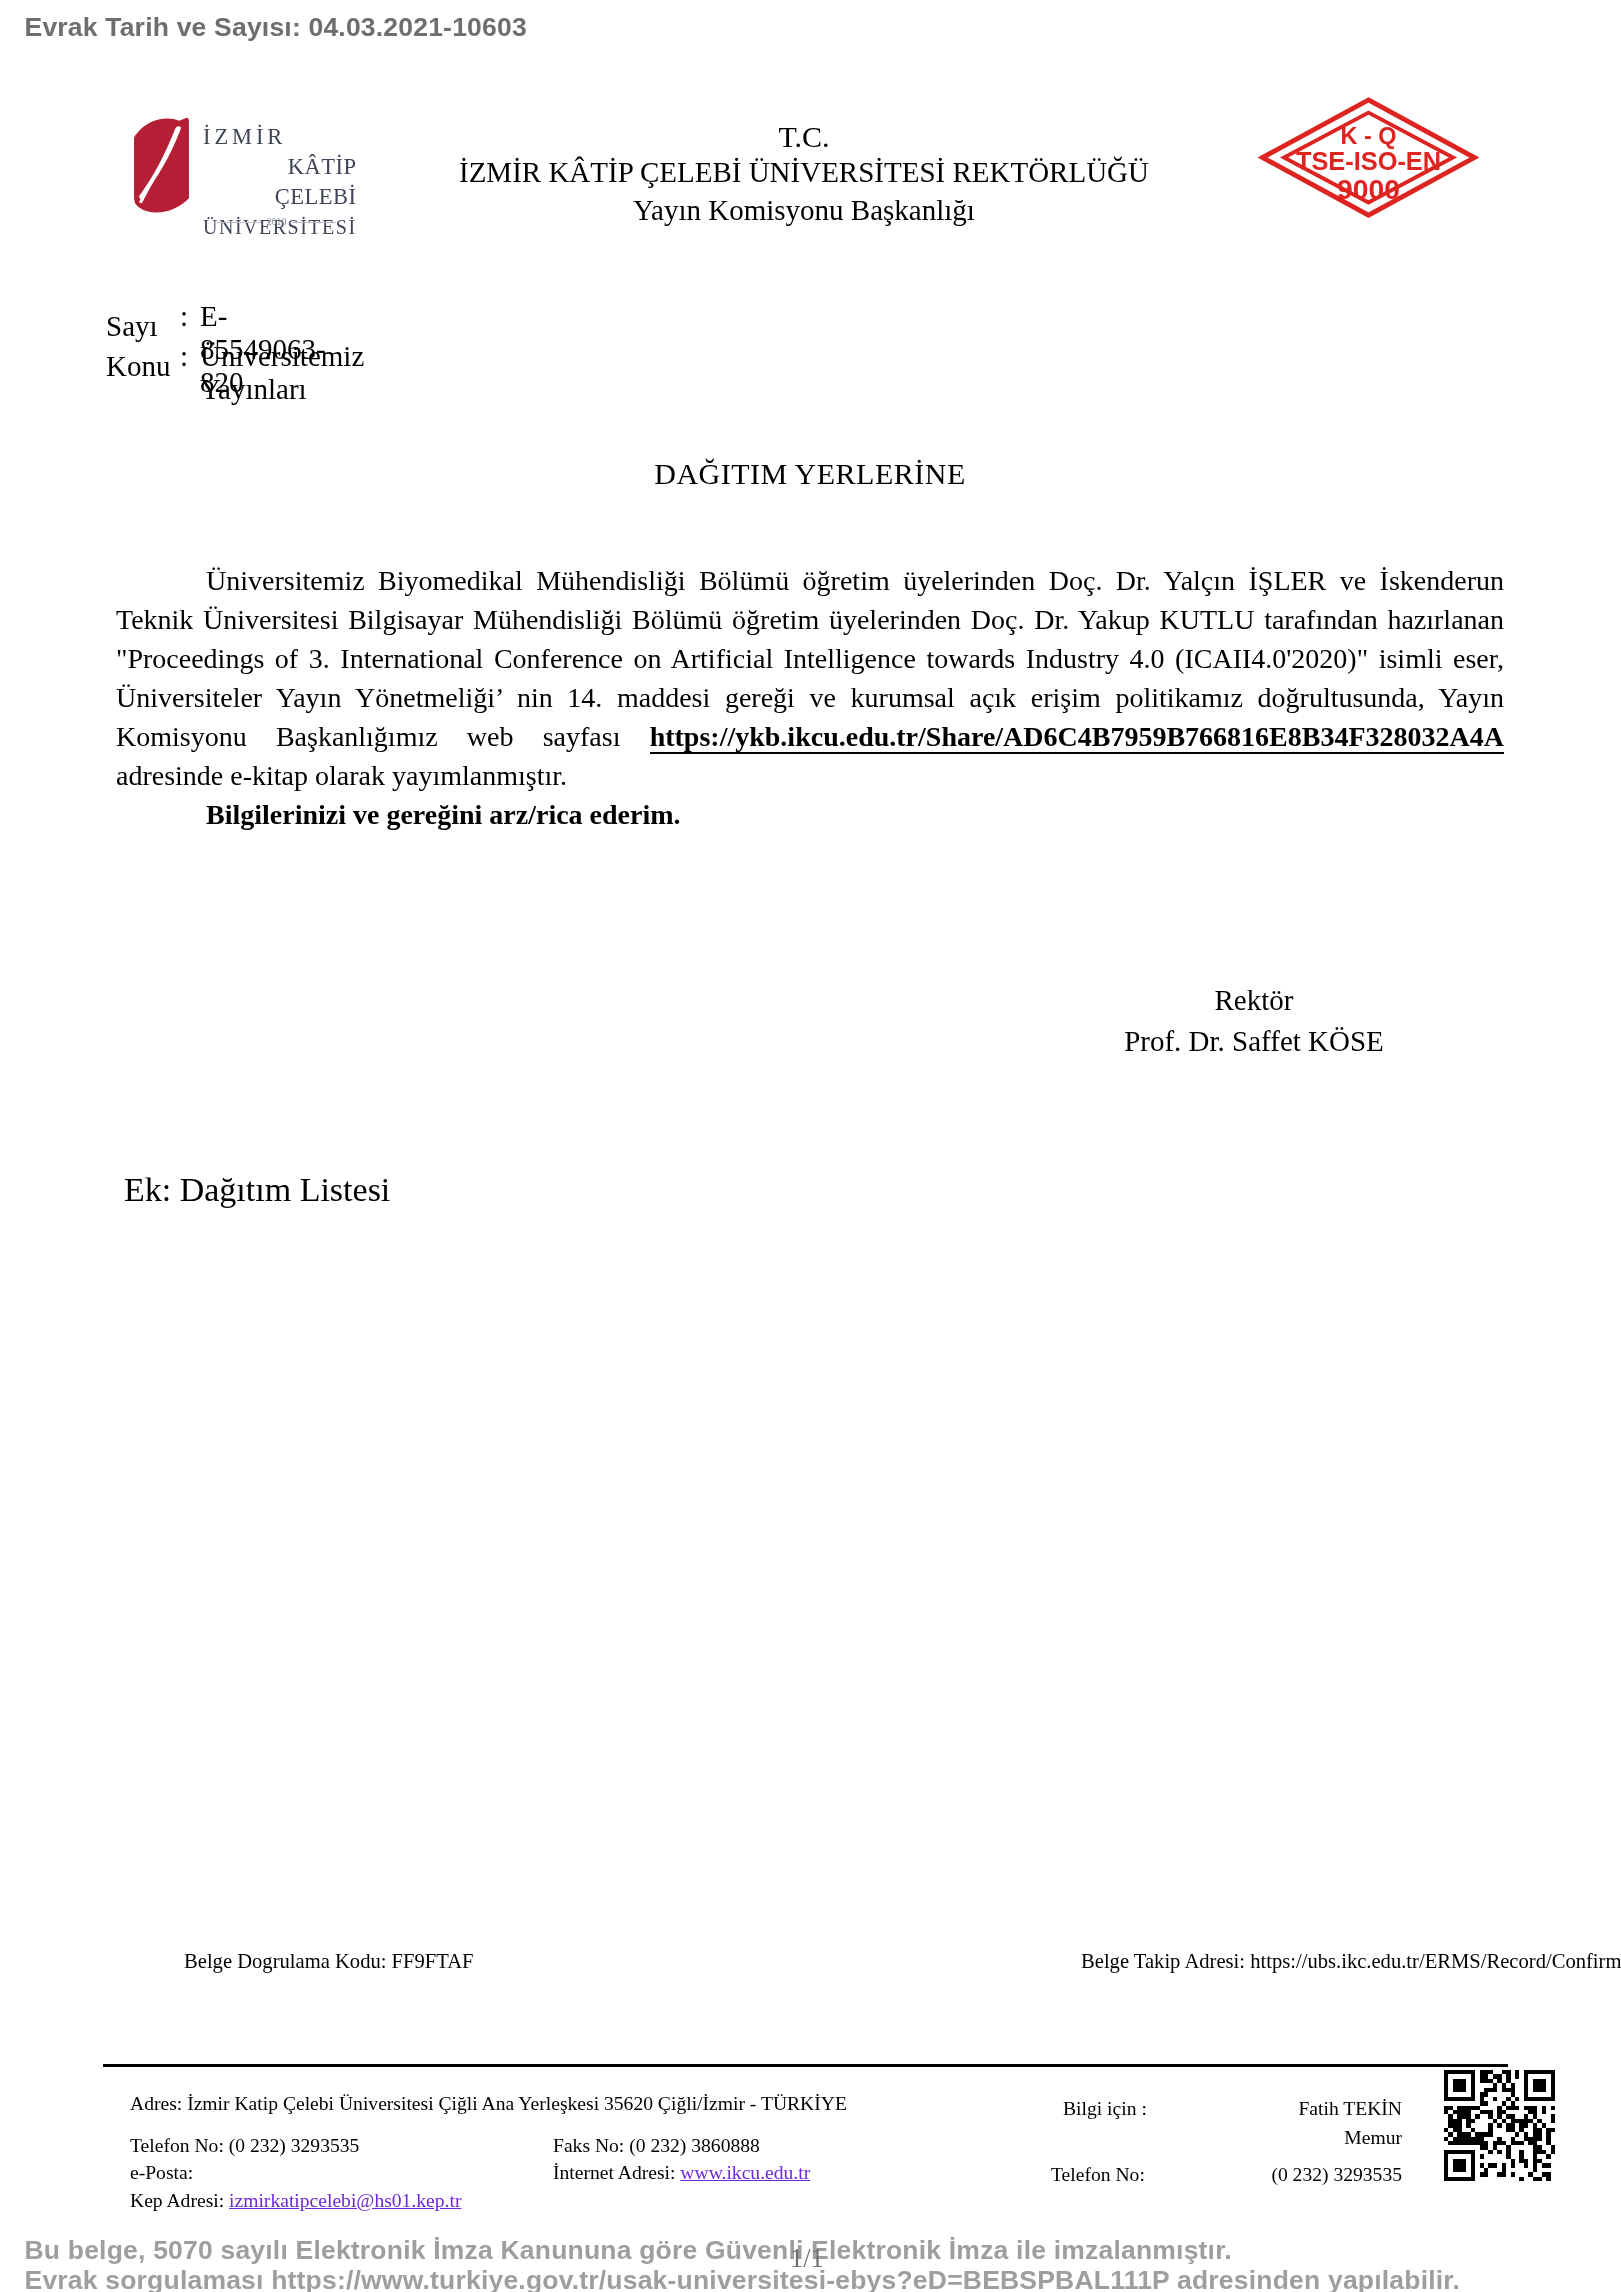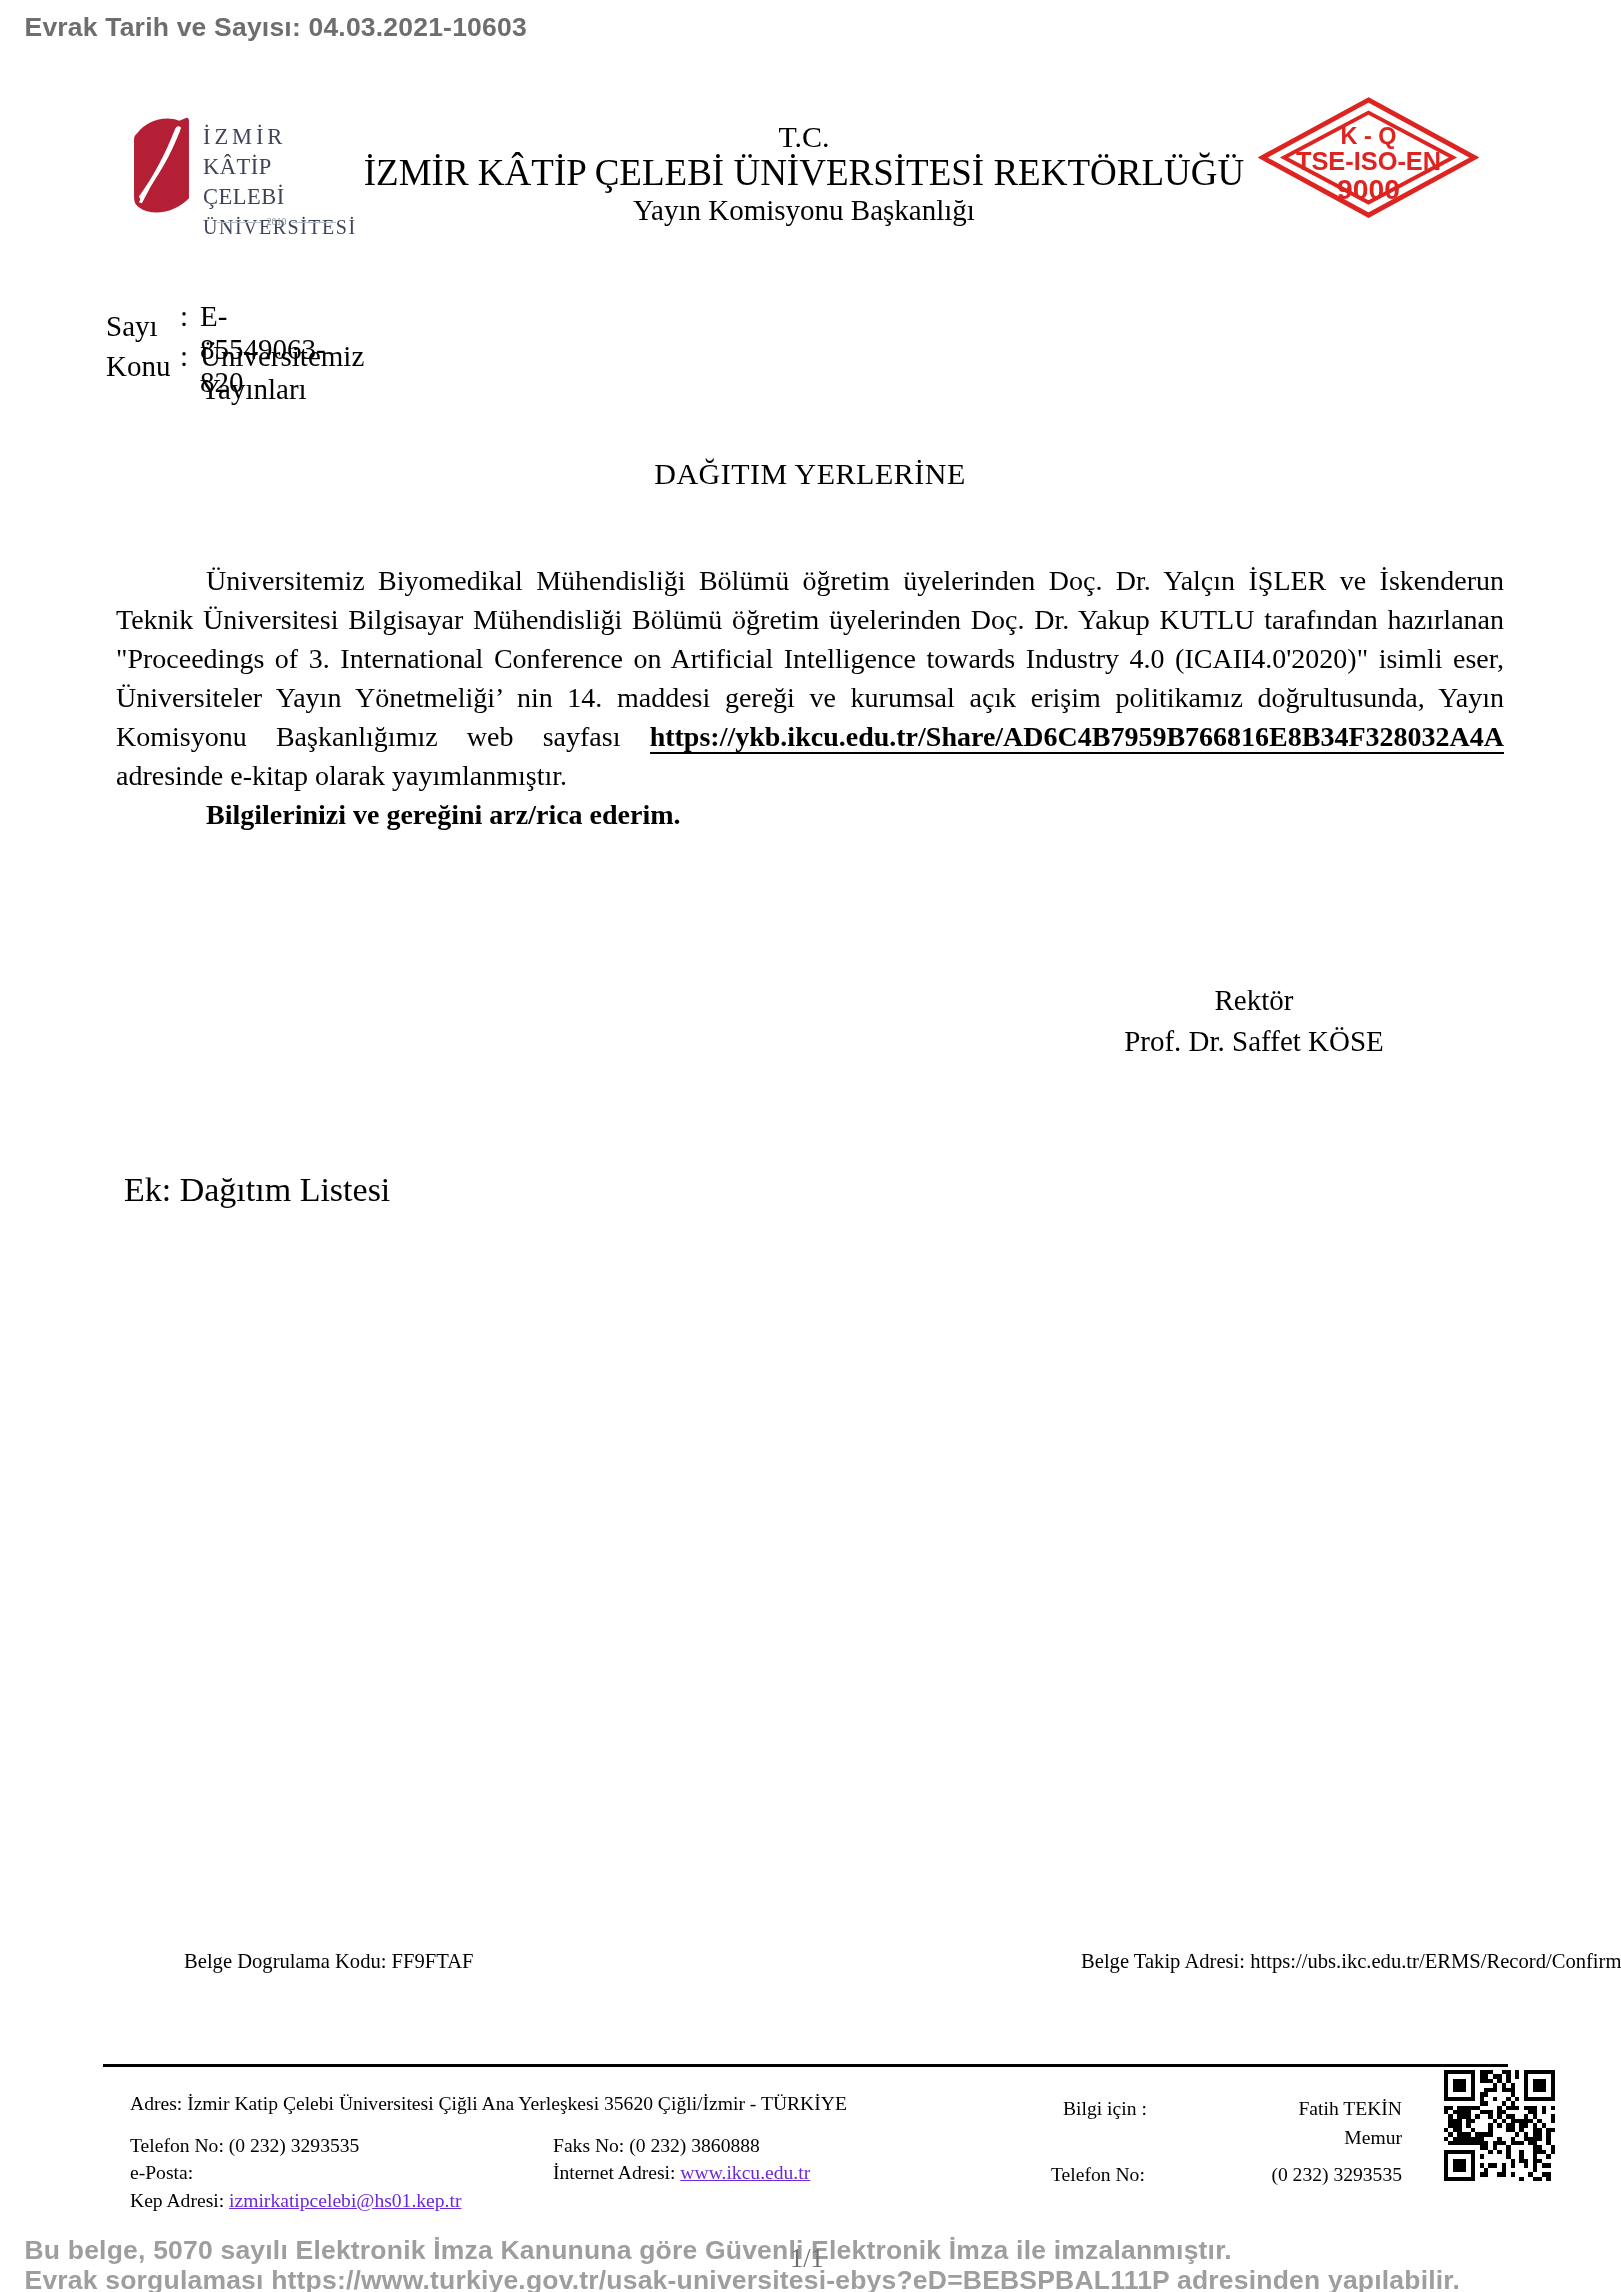--- a/index.html
+++ b/index.html
@@ -9,29 +9,29 @@
   .sans { font-family:"Liberation Sans","DejaVu Sans",sans-serif; }
   .serif { font-family:"Liberation Serif","DejaVu Serif",serif; }
 
   .evrak-top { left:24.5px; top:11.8px; font-size:26.5px; font-weight:bold; color:#6e6e6e; letter-spacing:0.2px; }
 
   
   .uni-logo { left:130px; top:110px; width:225px; height:118px; }
   .uni-book { position:absolute; left:0; top:3.9px; width:63px; height:102px; }
   .uni-text { position:absolute; left:73px; top:11.8px; color:#3f4557; }
   .uni-text .l1 { font-size:22.5px; letter-spacing:3.9px; line-height:30px; }
-  .uni-text .l2 { font-size:22.5px; letter-spacing:0.5px; line-height:30px; }
+  .uni-text .l2 { font-size:22.5px; letter-spacing:0.5px; line-height:30px;text-align:right; }
   .uni-text .l3 { font-size:20px; letter-spacing:1.5px; line-height:30px; }
   .uni-year { position:absolute; left:73px; top:106px; width:147px; font-size:9.8px; color:#8a8f99; text-align:center; }
   .uni-year:before, .uni-year:after { content:""; display:inline-block; width:44px; height:1px; background:#b9bdc4; vertical-align:middle; margin:0 5.9px; }
 
   
   .head-block { left:353px; top:120px; width:902px; text-align:center; }
   .head-tc { font-size:30px; line-height:33px; }
-  .head-title { font-size:37px; line-height:39px; }
+  .head-title { font-size:29px; line-height:39px; }
   .head-sub { font-size:29px; line-height:37px; }
 
   
   .cert { left:1258px; top:96px; width:221px; height:125px; }
 
   
   .ref-block { left:106px; top:300px; font-size:29px; }
   .ref-row { position:relative; height:40px; }
   .ref-label { position:absolute; left:0;margin-top:10px; }
   .ref-colon { position:absolute; left:74px; }

